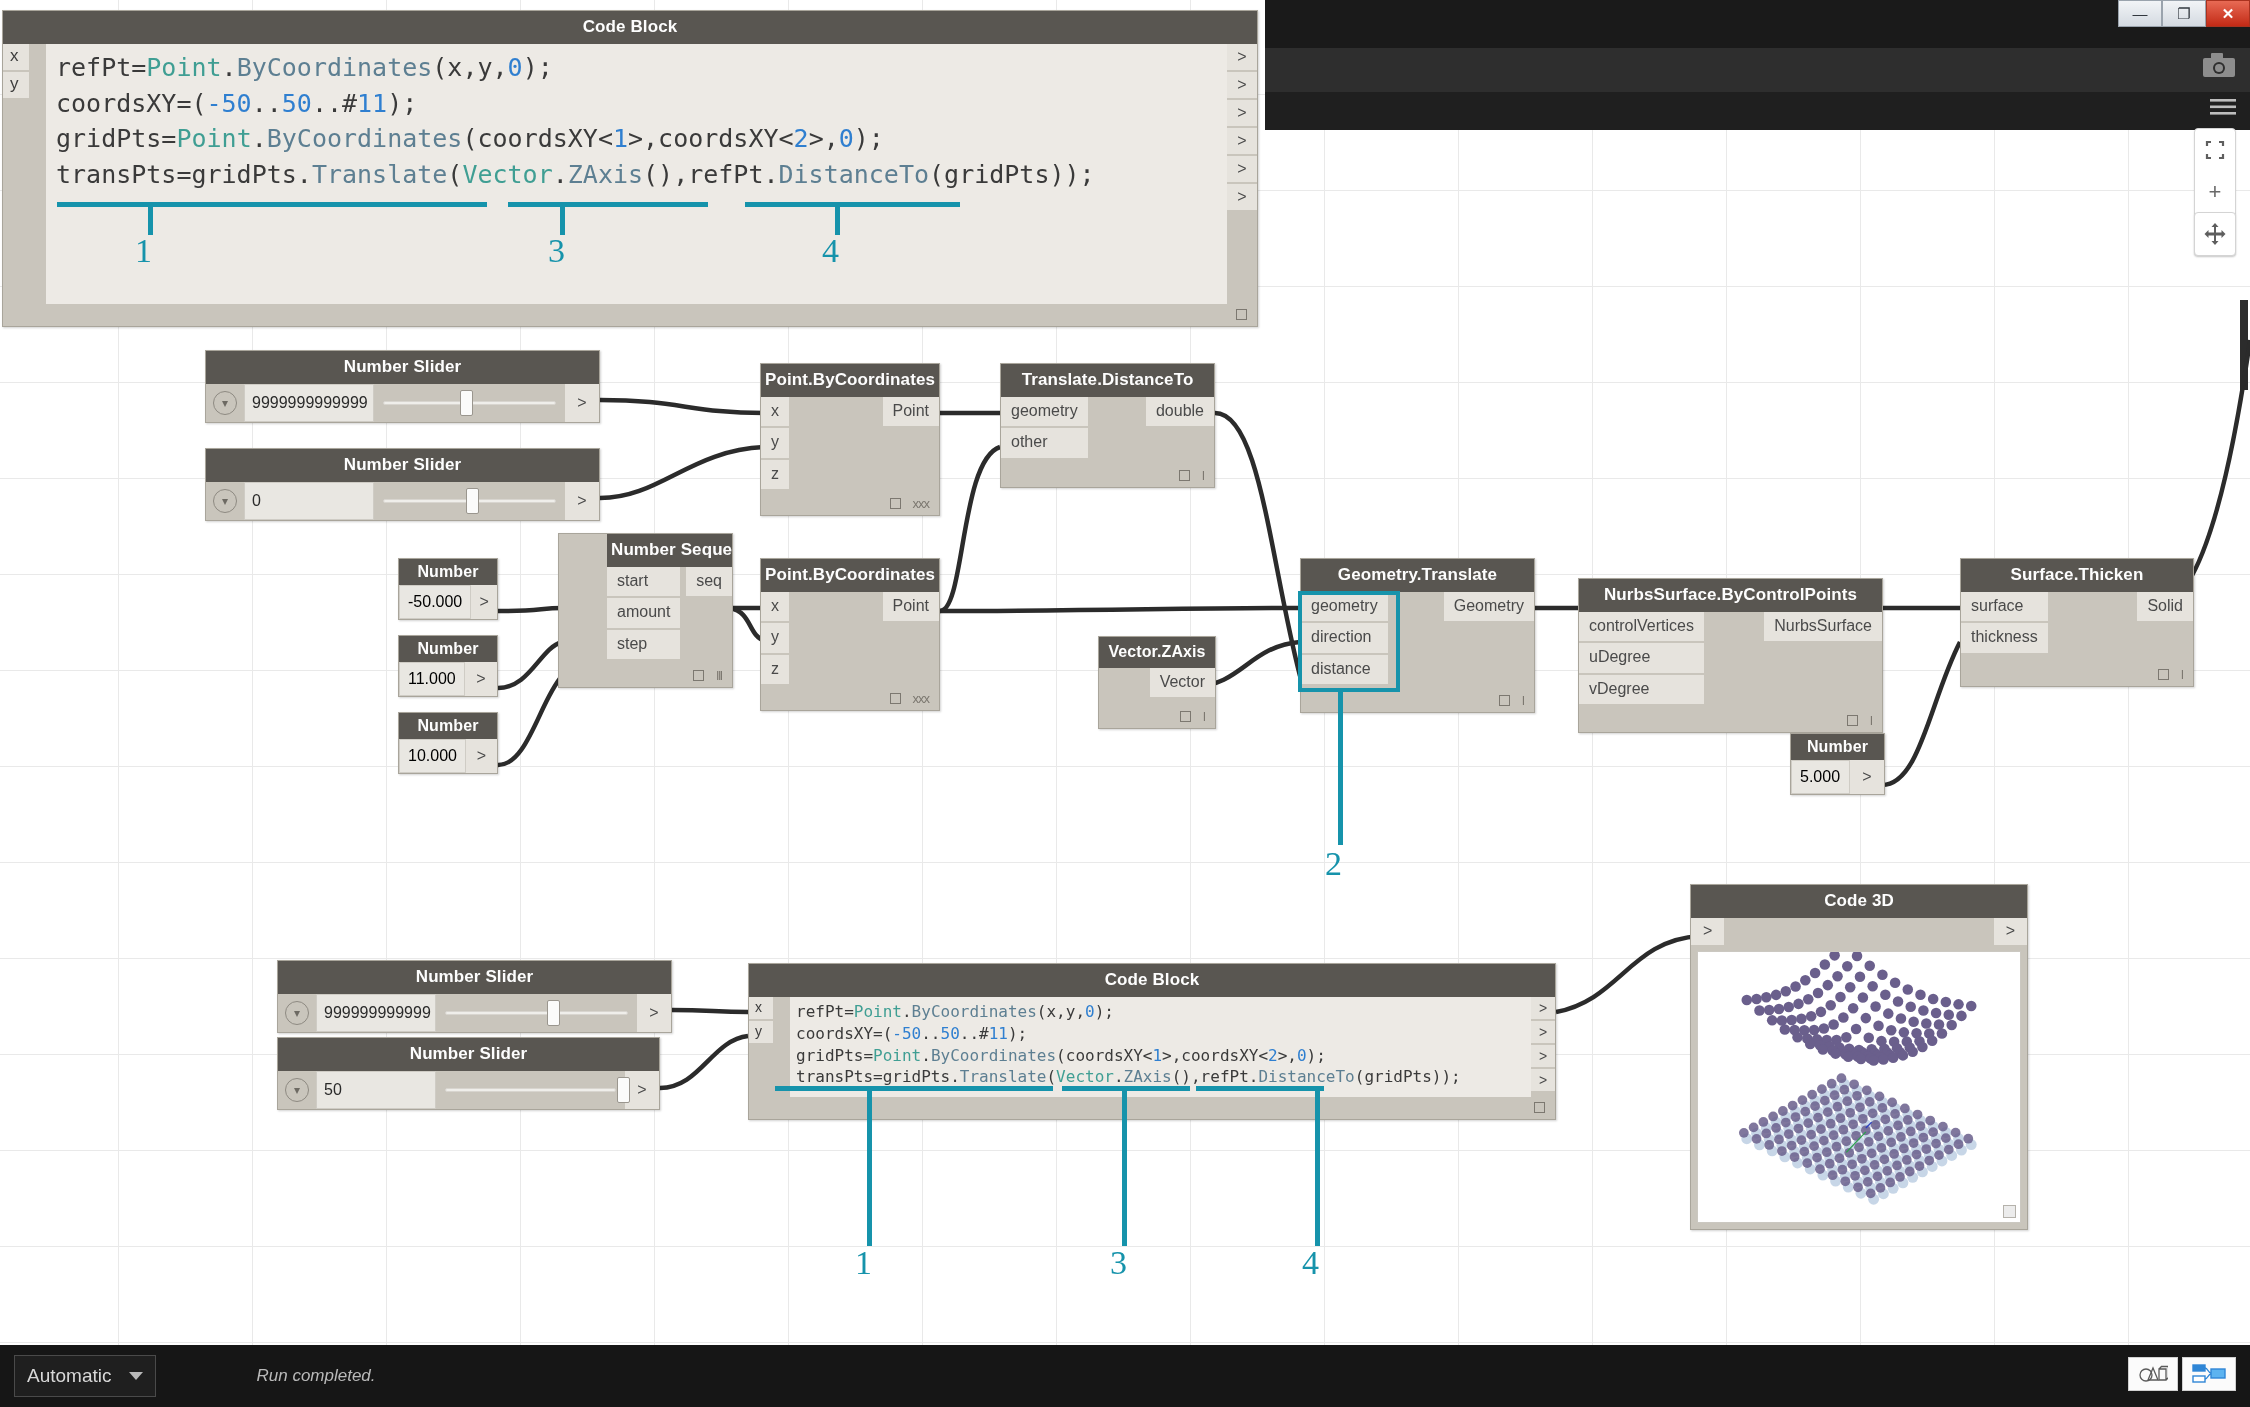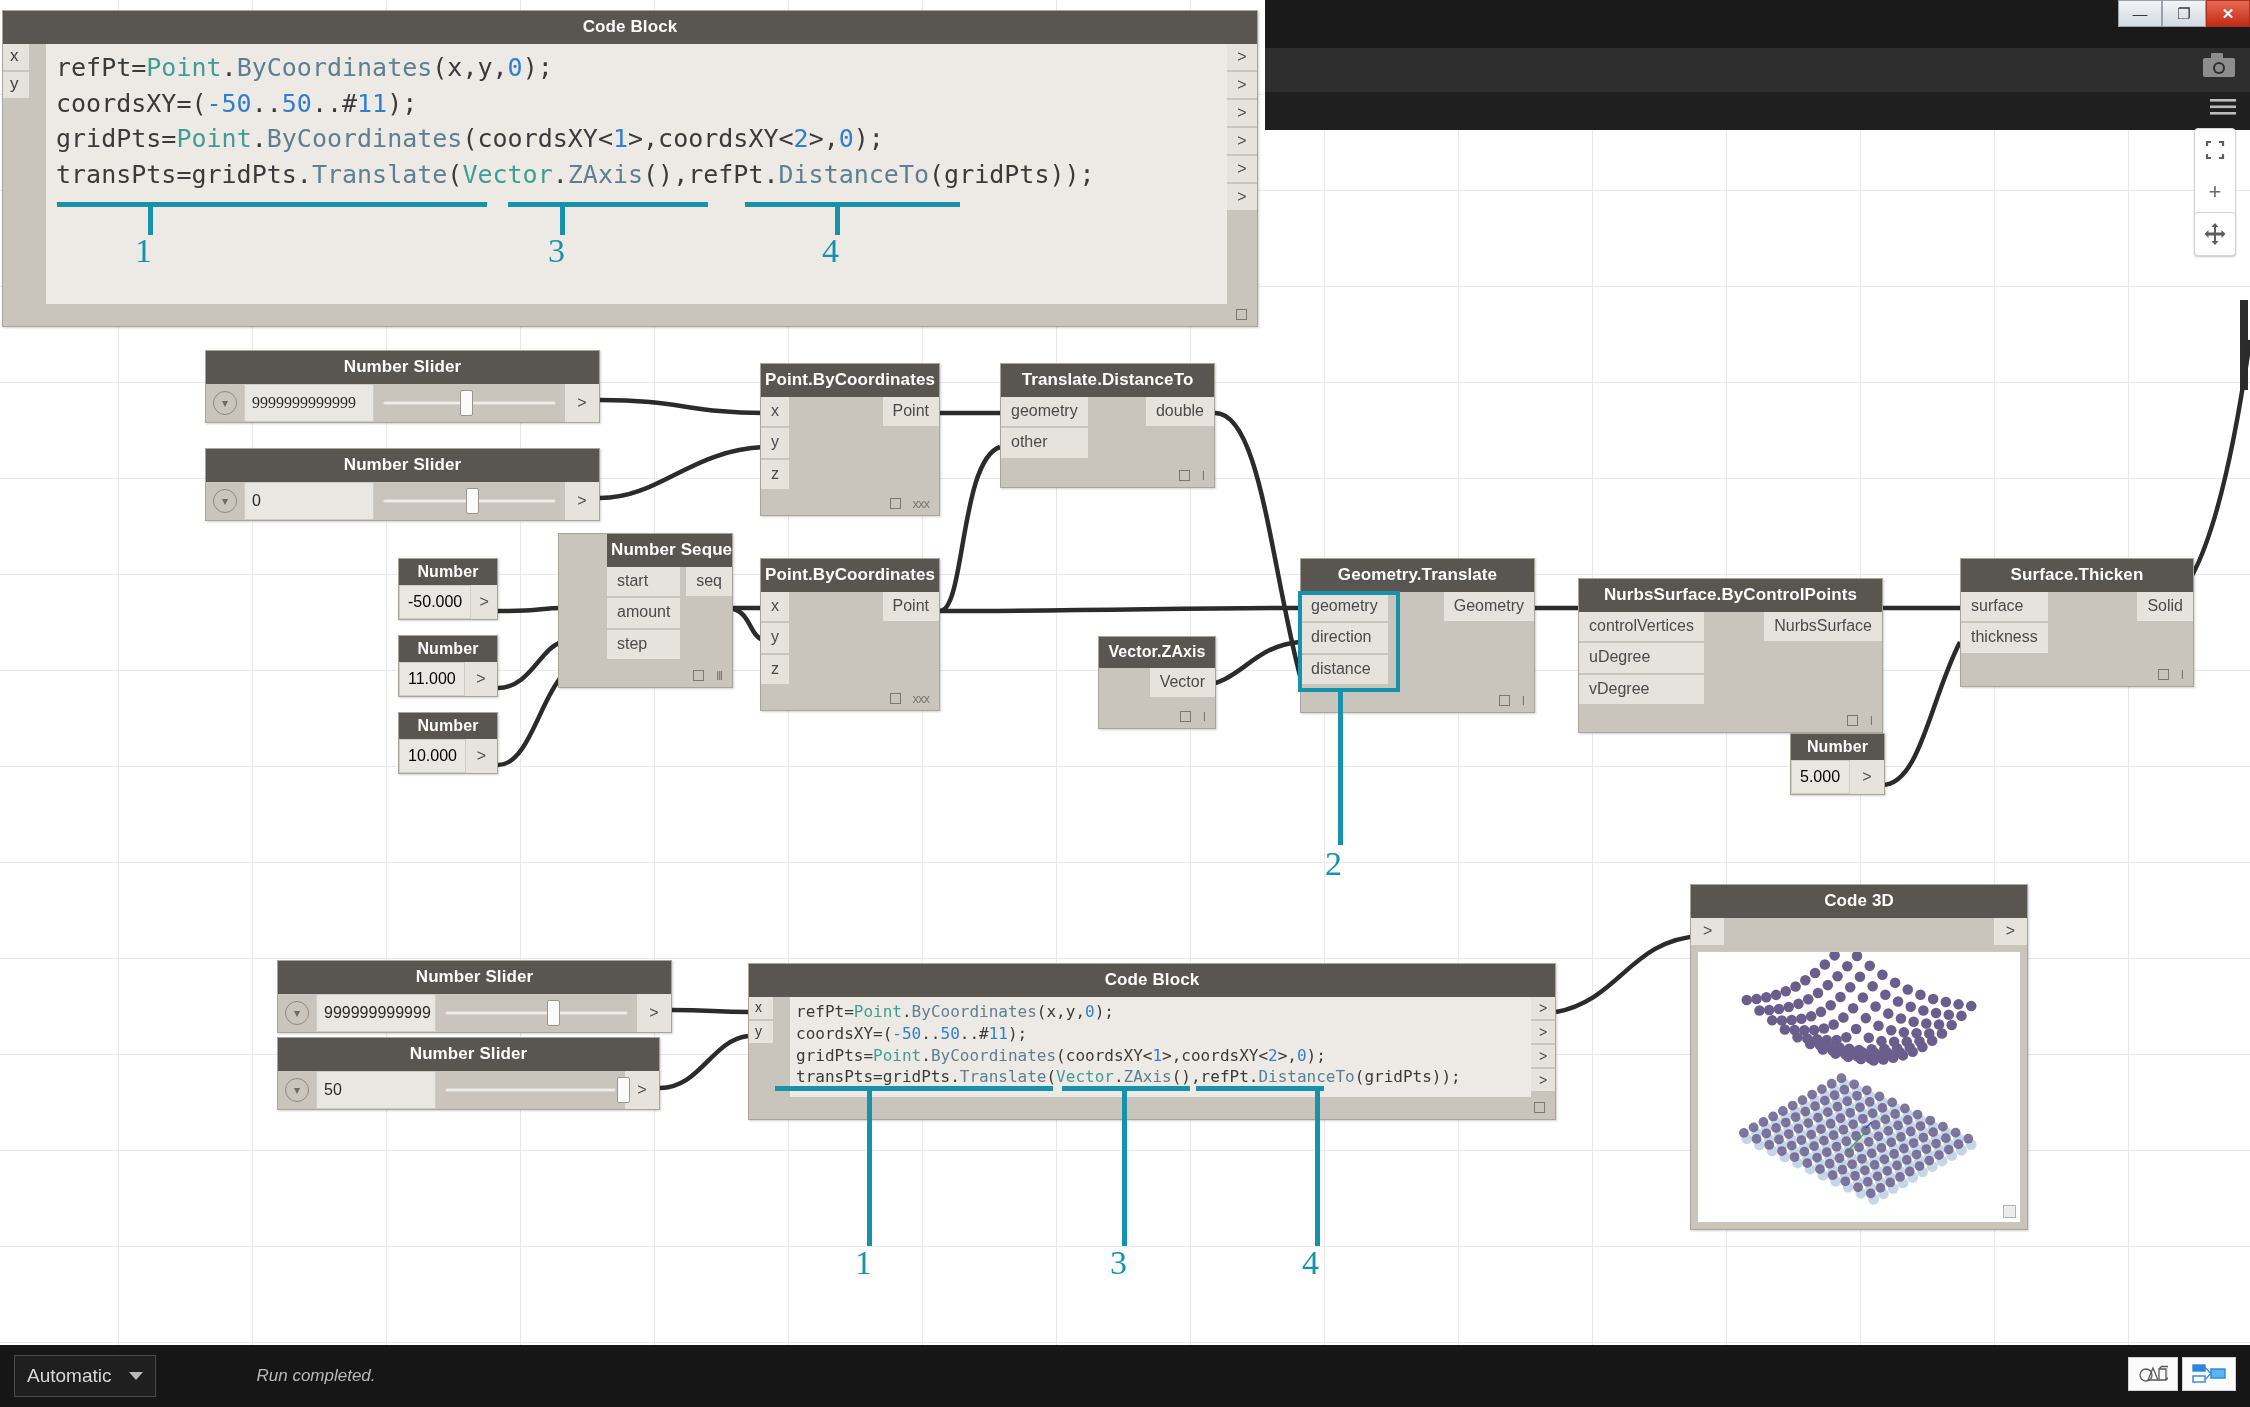--- a/index.html
+++ b/index.html
@@ -350,21 +350,21 @@
   <div class="ann-stem" style="left:835px; top:207px; height:28px;"></div>
   <div class="ann-num" style="left:822px; top:232px;">4</div>
 
   <div class="slider-node" id="sl1" style="left:205px; top:350px; width:395px;">
     <div class="node" style="position:relative; left:0; top:0; width:395px;">
       <div class="node-title">Number Slider</div>
       <div class="slider-row">
         <div class="chev">
           <div class="chev-circle">▾</div>
         </div>
-        <div class="slider-val" style="width:130px;font-family:Liberation Serif, serif;">9999999999999</div>
+        <div class="slider-val" style="width:130px;">9999999999999</div>
         <div class="slider-track-wrap">
           <div class="slider-track"></div>
           <div class="slider-thumb" style="left:45%;"></div>
         </div>
         <div class="slider-out">&gt;</div>
       </div>
     </div>
   </div>
 
   <div class="slider-node" id="sl2" style="left:205px; top:448px; width:395px;">

